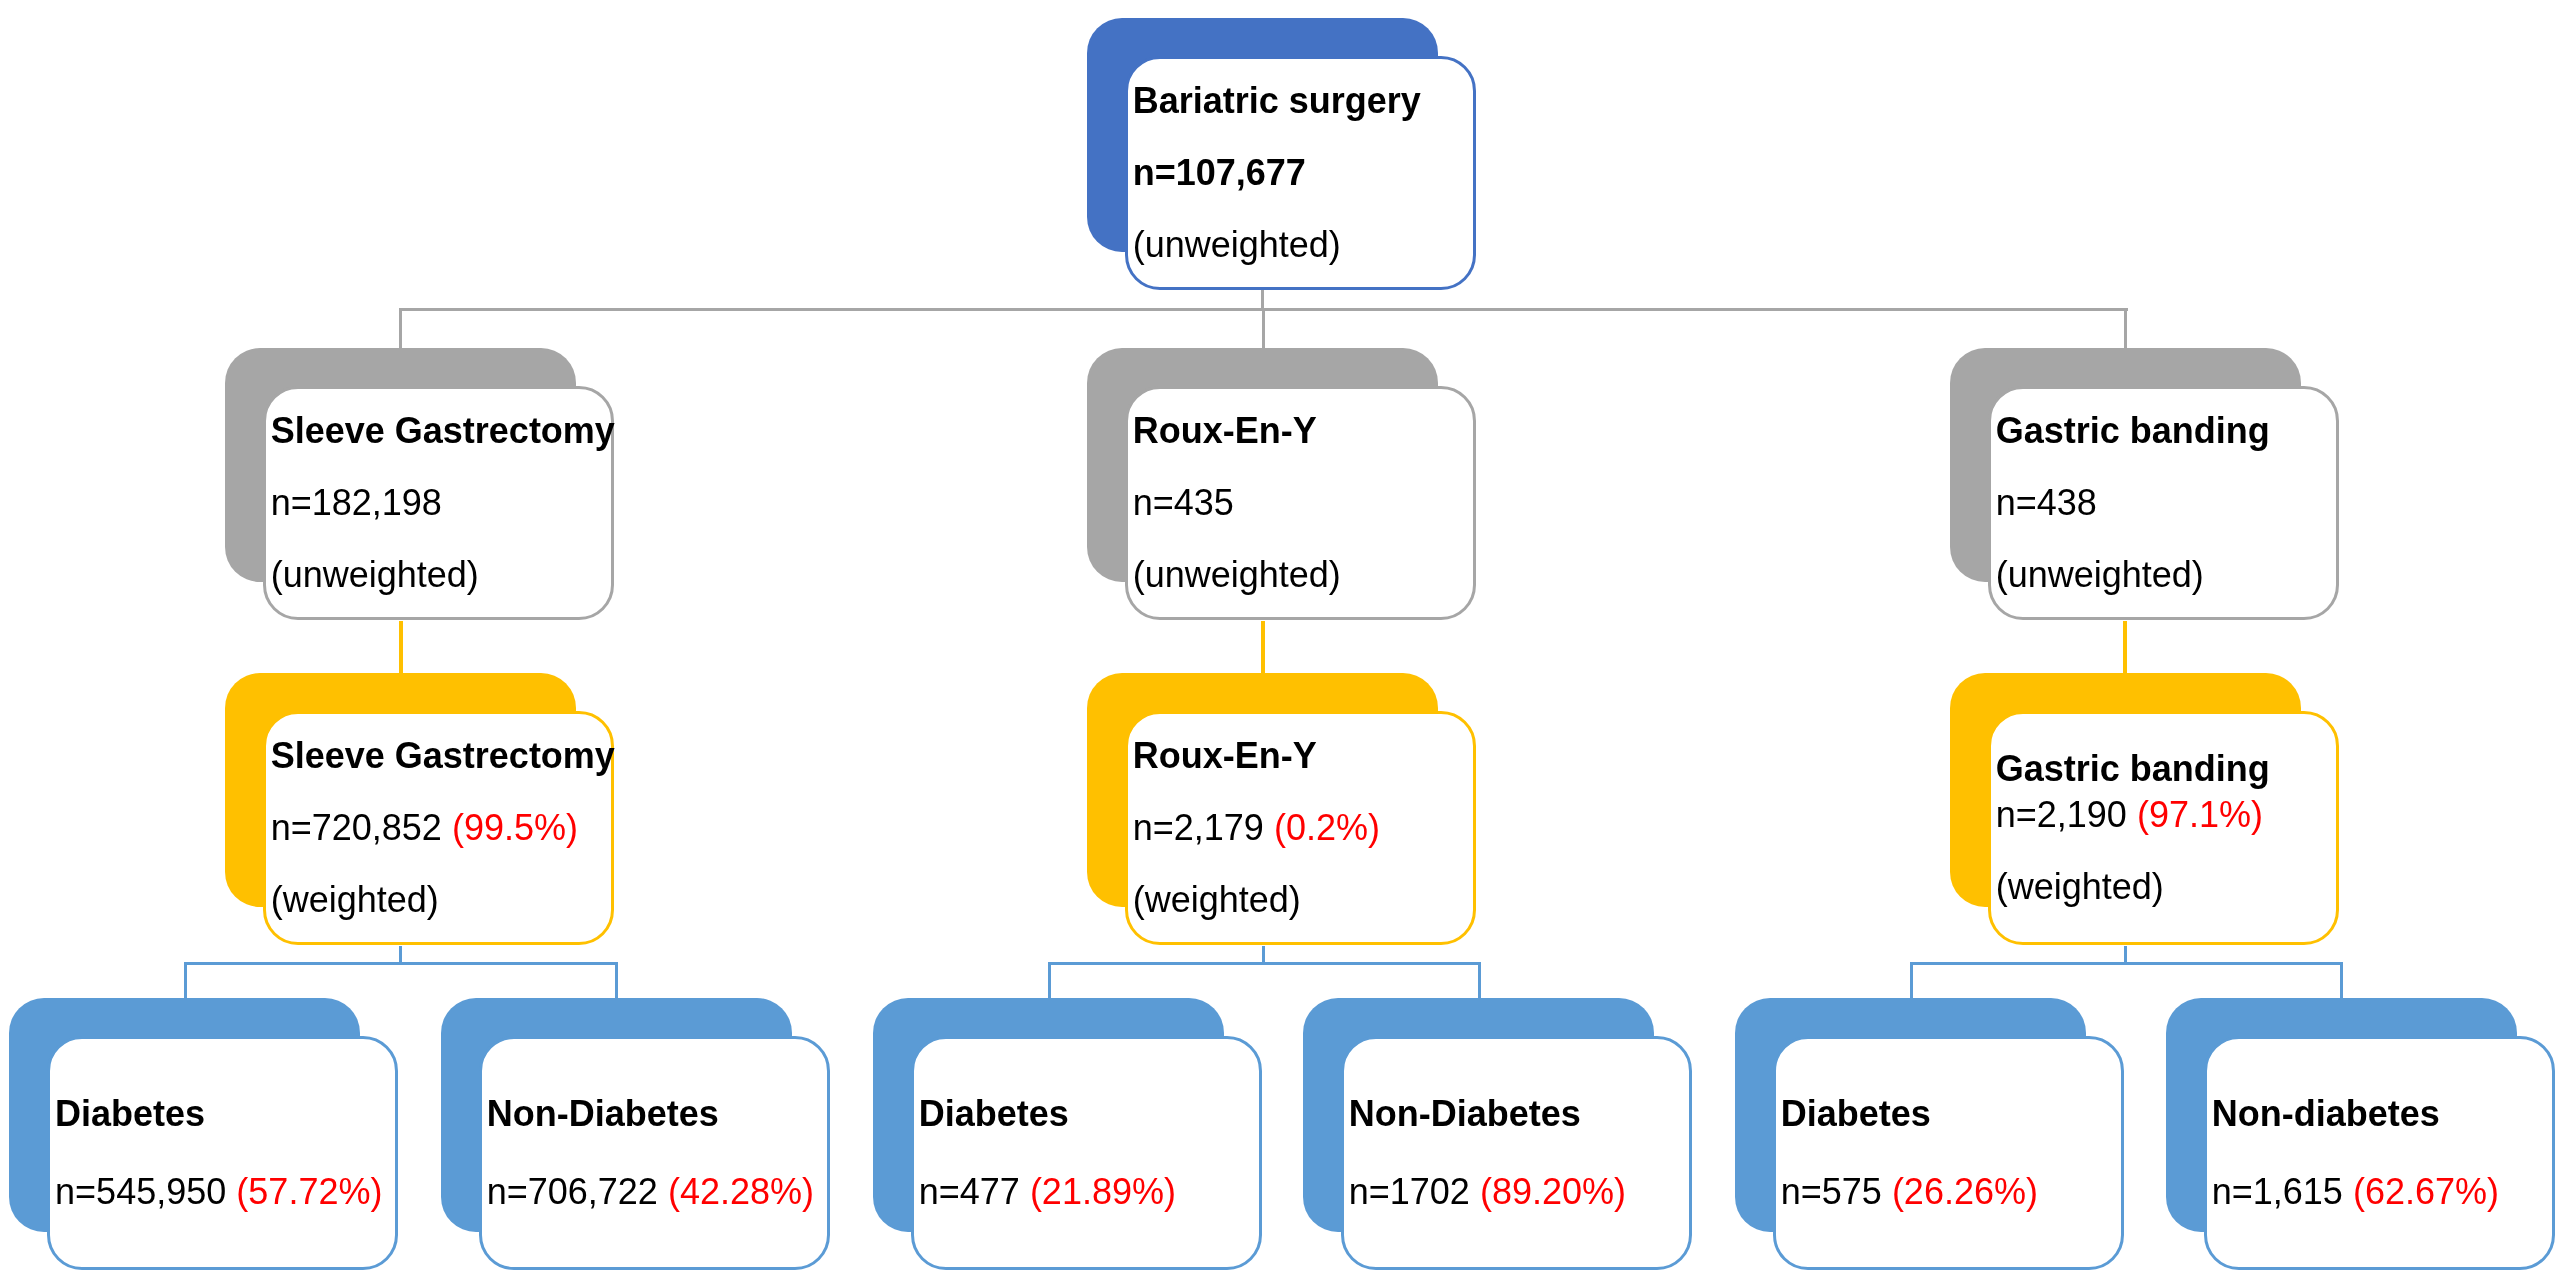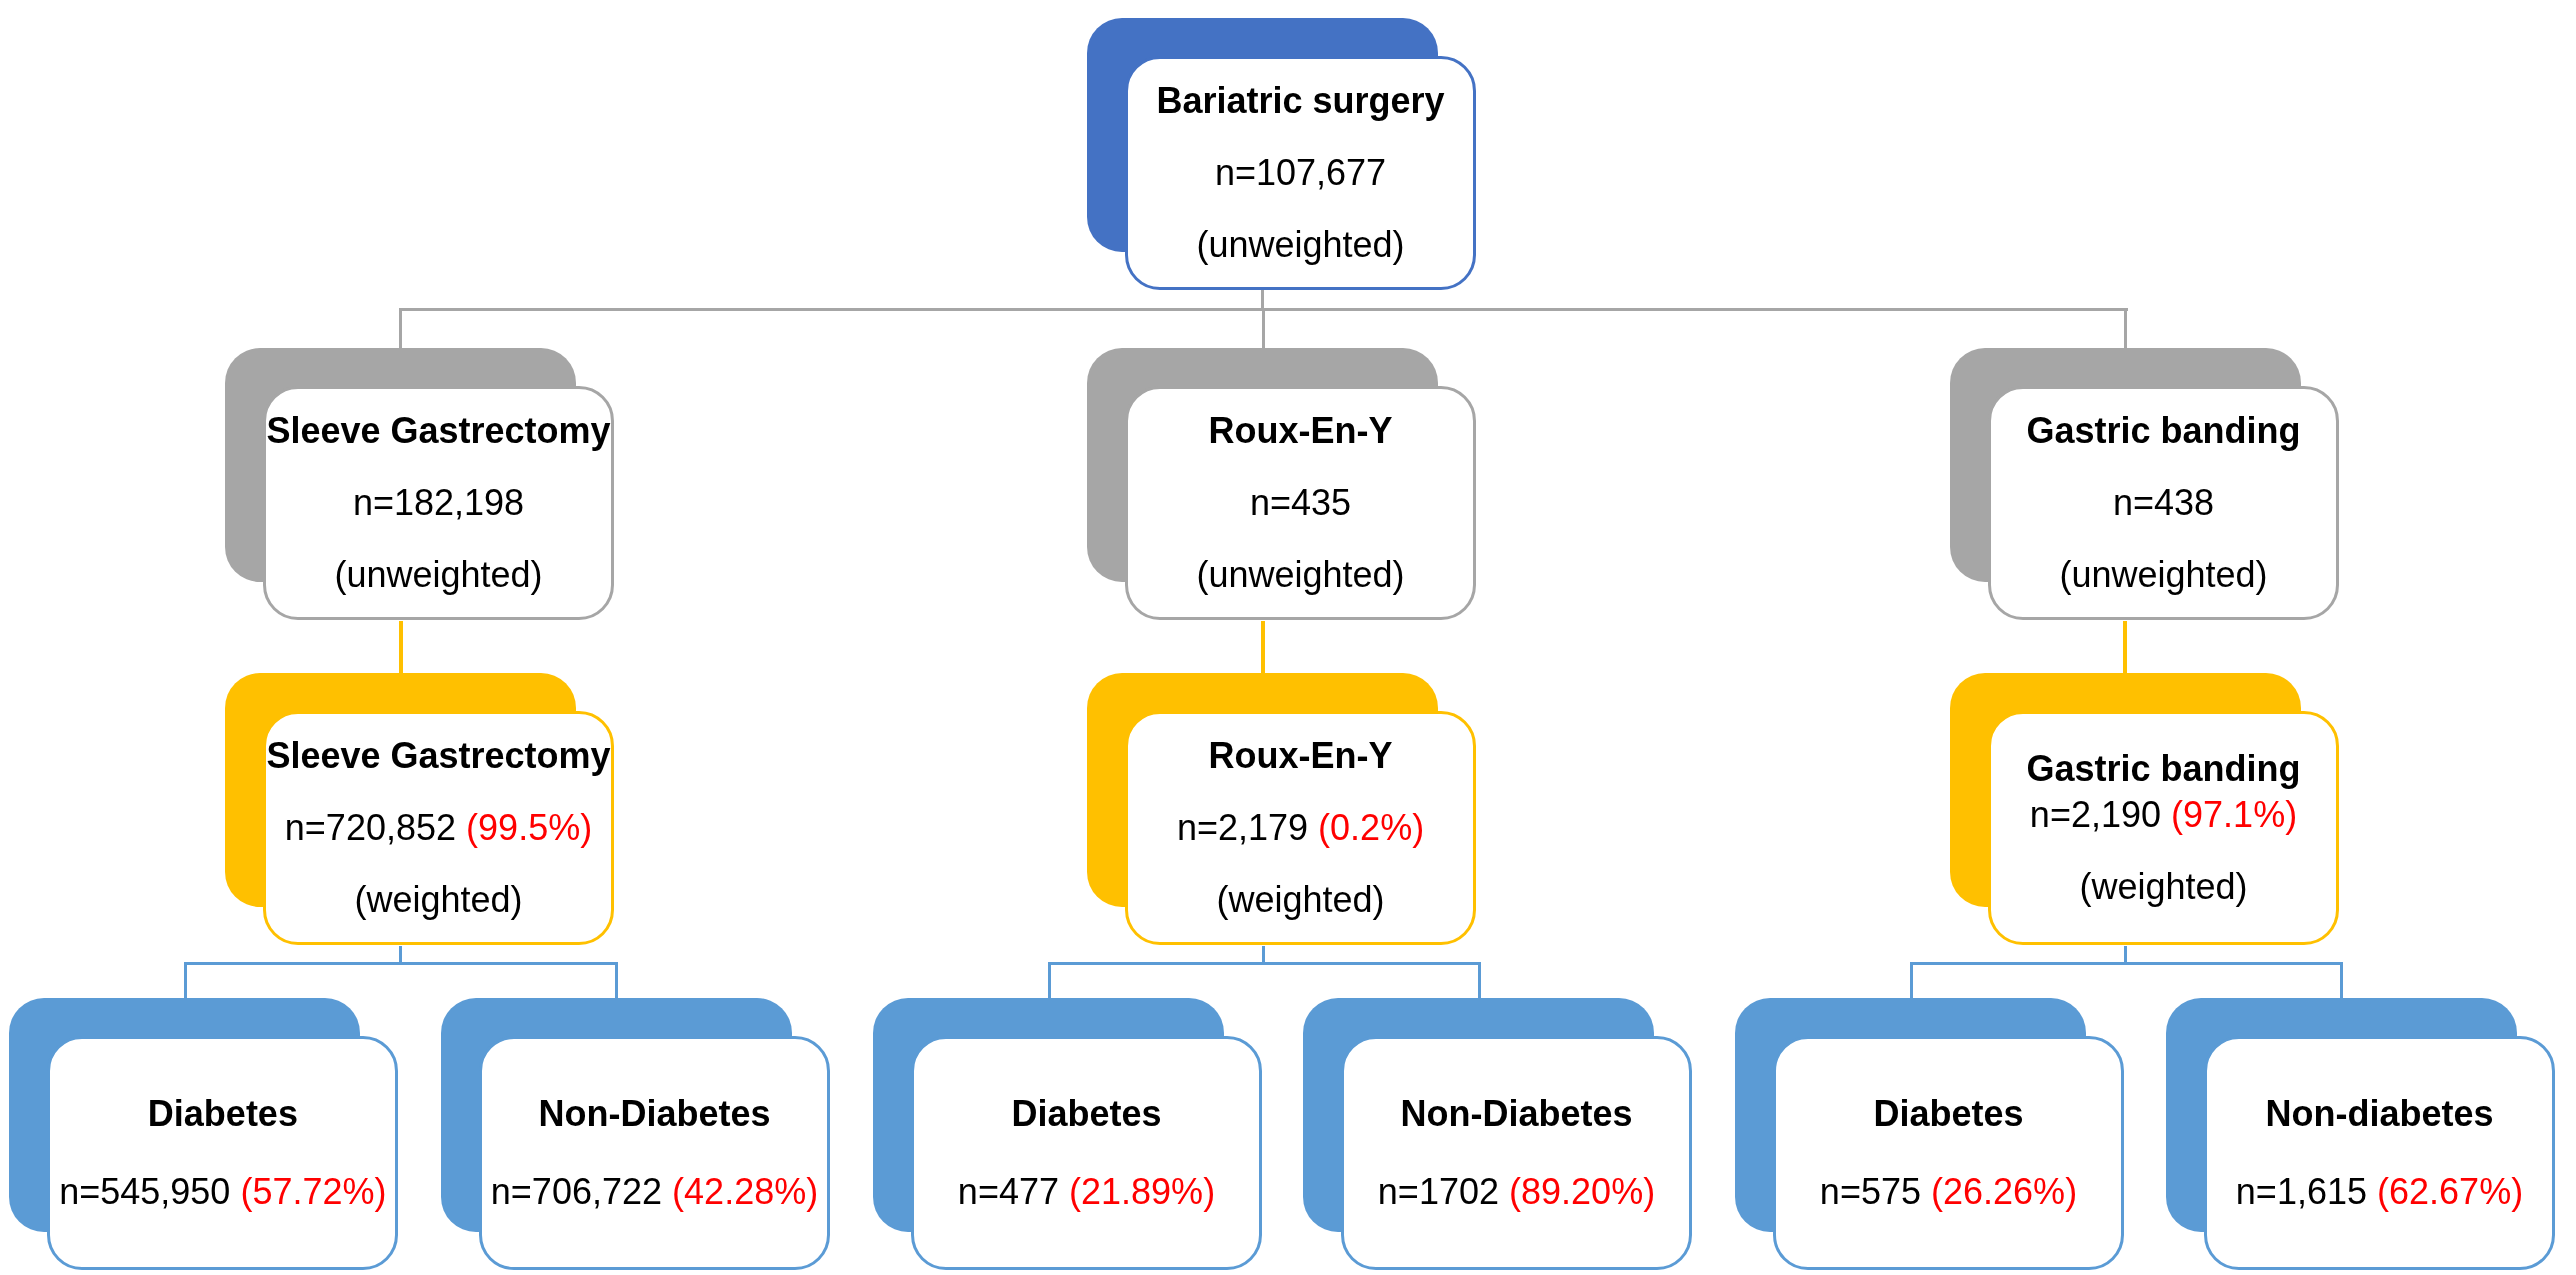--- a/index.html
+++ b/index.html
@@ -16,33 +16,33 @@
   .node .shadow{
     position:absolute;left:0;top:0;width:351px;height:234px;
     border-radius:35px;
   }
   .node .card{
     position:absolute;left:38px;top:38px;width:351px;height:234px;
     box-sizing:border-box;
     background:#ffffff;
     border-radius:35px;
     border:3.5px solid #000;
-    display:flex;flex-direction:column;justify-content:center;align-items:center;
+    display:flex;flex-direction:column;justify-content:center;align-items:flex-start;
     gap:36px;
     text-align:center;
     font-size:36px;color:#000;line-height:1;
     padding:0 4.7px;
   }
   .node.two .card{gap:50px;}
   .node .card.tight{gap:9.4px;}
   .node .card.tight .note{margin-top:27px;}
   .t{font-weight:bold;white-space:nowrap;}
   .nline{white-space:nowrap;}
   .pct{color:#FF0000;font-weight:normal;margin-left:0.28em;}
-  .boldn{font-weight:normal;}
+  .boldn{font-weight:bold;}
   
   .node.dark  .shadow{background:#4472C4;}
   .node.dark  .card{border-color:#4472C4;}
   .node.gray  .shadow{background:#A6A6A6;}
   .node.gray  .card{border-color:#A6A6A6;}
   .node.gold  .shadow{background:#FFC000;}
   .node.gold  .card{border-color:#FFC000;}
   .node.blue  .shadow{background:#5B9BD5;}
   .node.blue  .card{border-color:#5B9BD5;gap:42px;}
   

